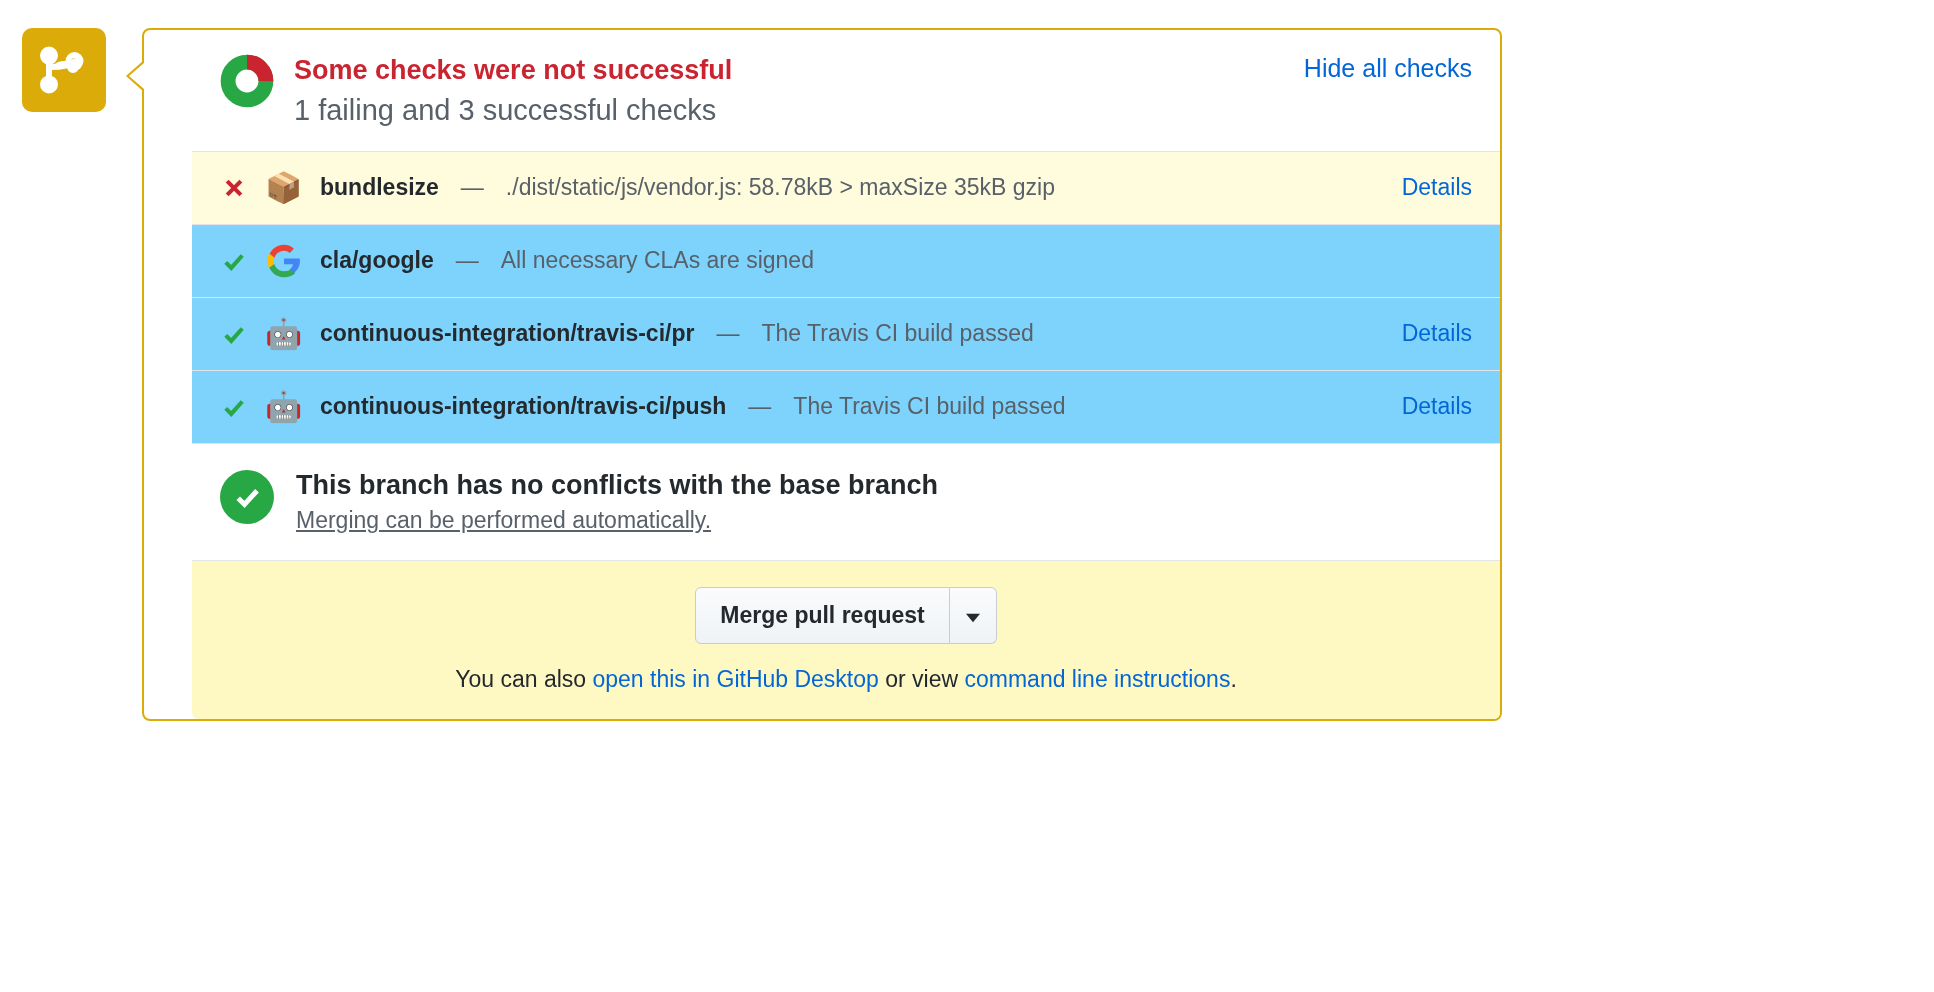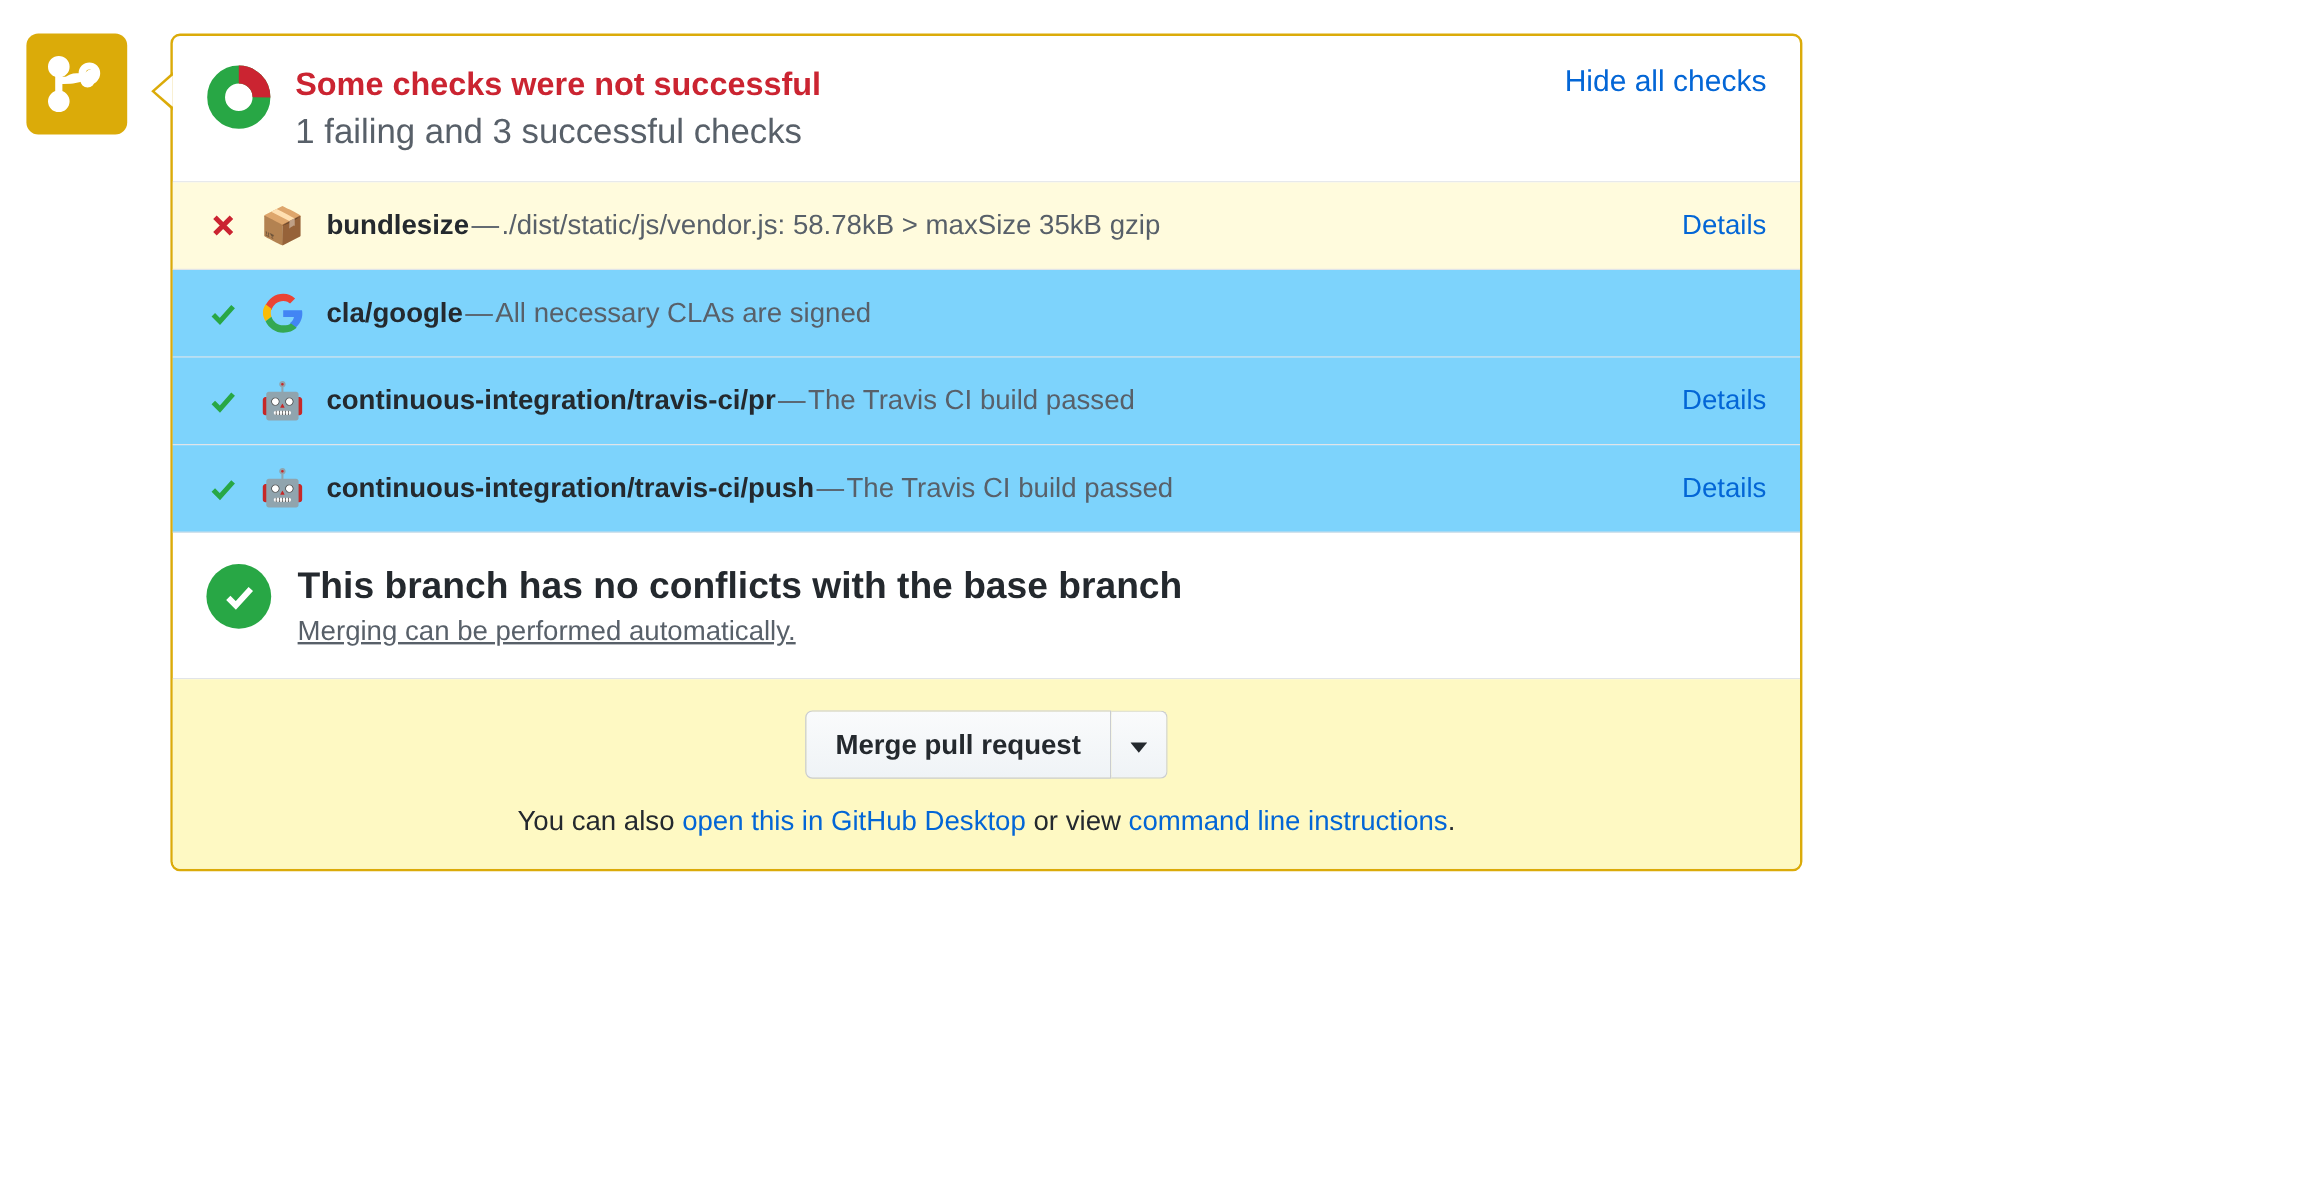--- a/index.html
+++ b/index.html
@@ -31,20 +31,21 @@
   }
   .merge-badge svg { width: 48px; height: 48px; fill: #fff; }
 
   .panel {
     position: relative;
     margin-left: 36px;
     width: 1360px;
     border: 2px solid #dbab09;
     border-radius: 8px;
     background: #fff;
+    padding-left: 48px;
   }
   .panel::before {
     content: "";
     position: absolute;
     left: -18px;
     top: 30px;
     width: 0; height: 0;
     border-top: 16px solid transparent;
     border-bottom: 16px solid transparent;
     border-right: 18px solid #dbab09;
@@ -115,37 +116,37 @@
   .status-icon svg { width: 22px; height: 22px; }
   .status-icon.fail svg { stroke: #cb2431; }
   .status-icon.pass svg { stroke: #28a745; }
 
   .app-icon {
     width: 36px; height: 36px;
     display:flex; align-items:center; justify-content:center;
     font-size: 30px;
     border-radius: 6px;
   }
-  .check-text { flex: 1; color: #586069; display:flex; flex-wrap:wrap; gap:2px;}
+  .check-text { flex: 1; color: #586069; display:flex; flex-wrap:wrap; gap:22px;}
   .check-text b { color: #24292e; font-weight: 600; }
   .check-text .dash { color: #586069; }
   .details-link { color: #0366d6; font-size: 23px; cursor: pointer; }
 
   .conflict {
     display:flex; gap:22px; align-items:flex-start;
     padding: 26px 28px;
     border-bottom: 1px solid #e1e4e8;
   }
   .circle-check {
     width: 54px; height:54px; border-radius:50%;
     background:#28a745; display:flex; align-items:center; justify-content:center;
     flex-shrink:0;
   }
   .circle-check svg { width: 30px; height:30px; stroke:#fff; stroke-width:4; fill:none; }
-  .conflict-text h3 { font-size:31px; font-weight:600; color:#24292e; }
+  .conflict-text h3 { font-size:27px; font-weight:600; color:#24292e; }
   .conflict-text p { font-size:23px; color:#586069; margin-top:6px;text-decoration:underline; }
 
   .merge-actions {
     padding: 26px 28px;
     display:flex; align-items:center; gap: 22px;
     background:#fef9c3;
     border-bottom-left-radius:6px;
     border-bottom-right-radius:6px;
     flex-direction:column;
   }

